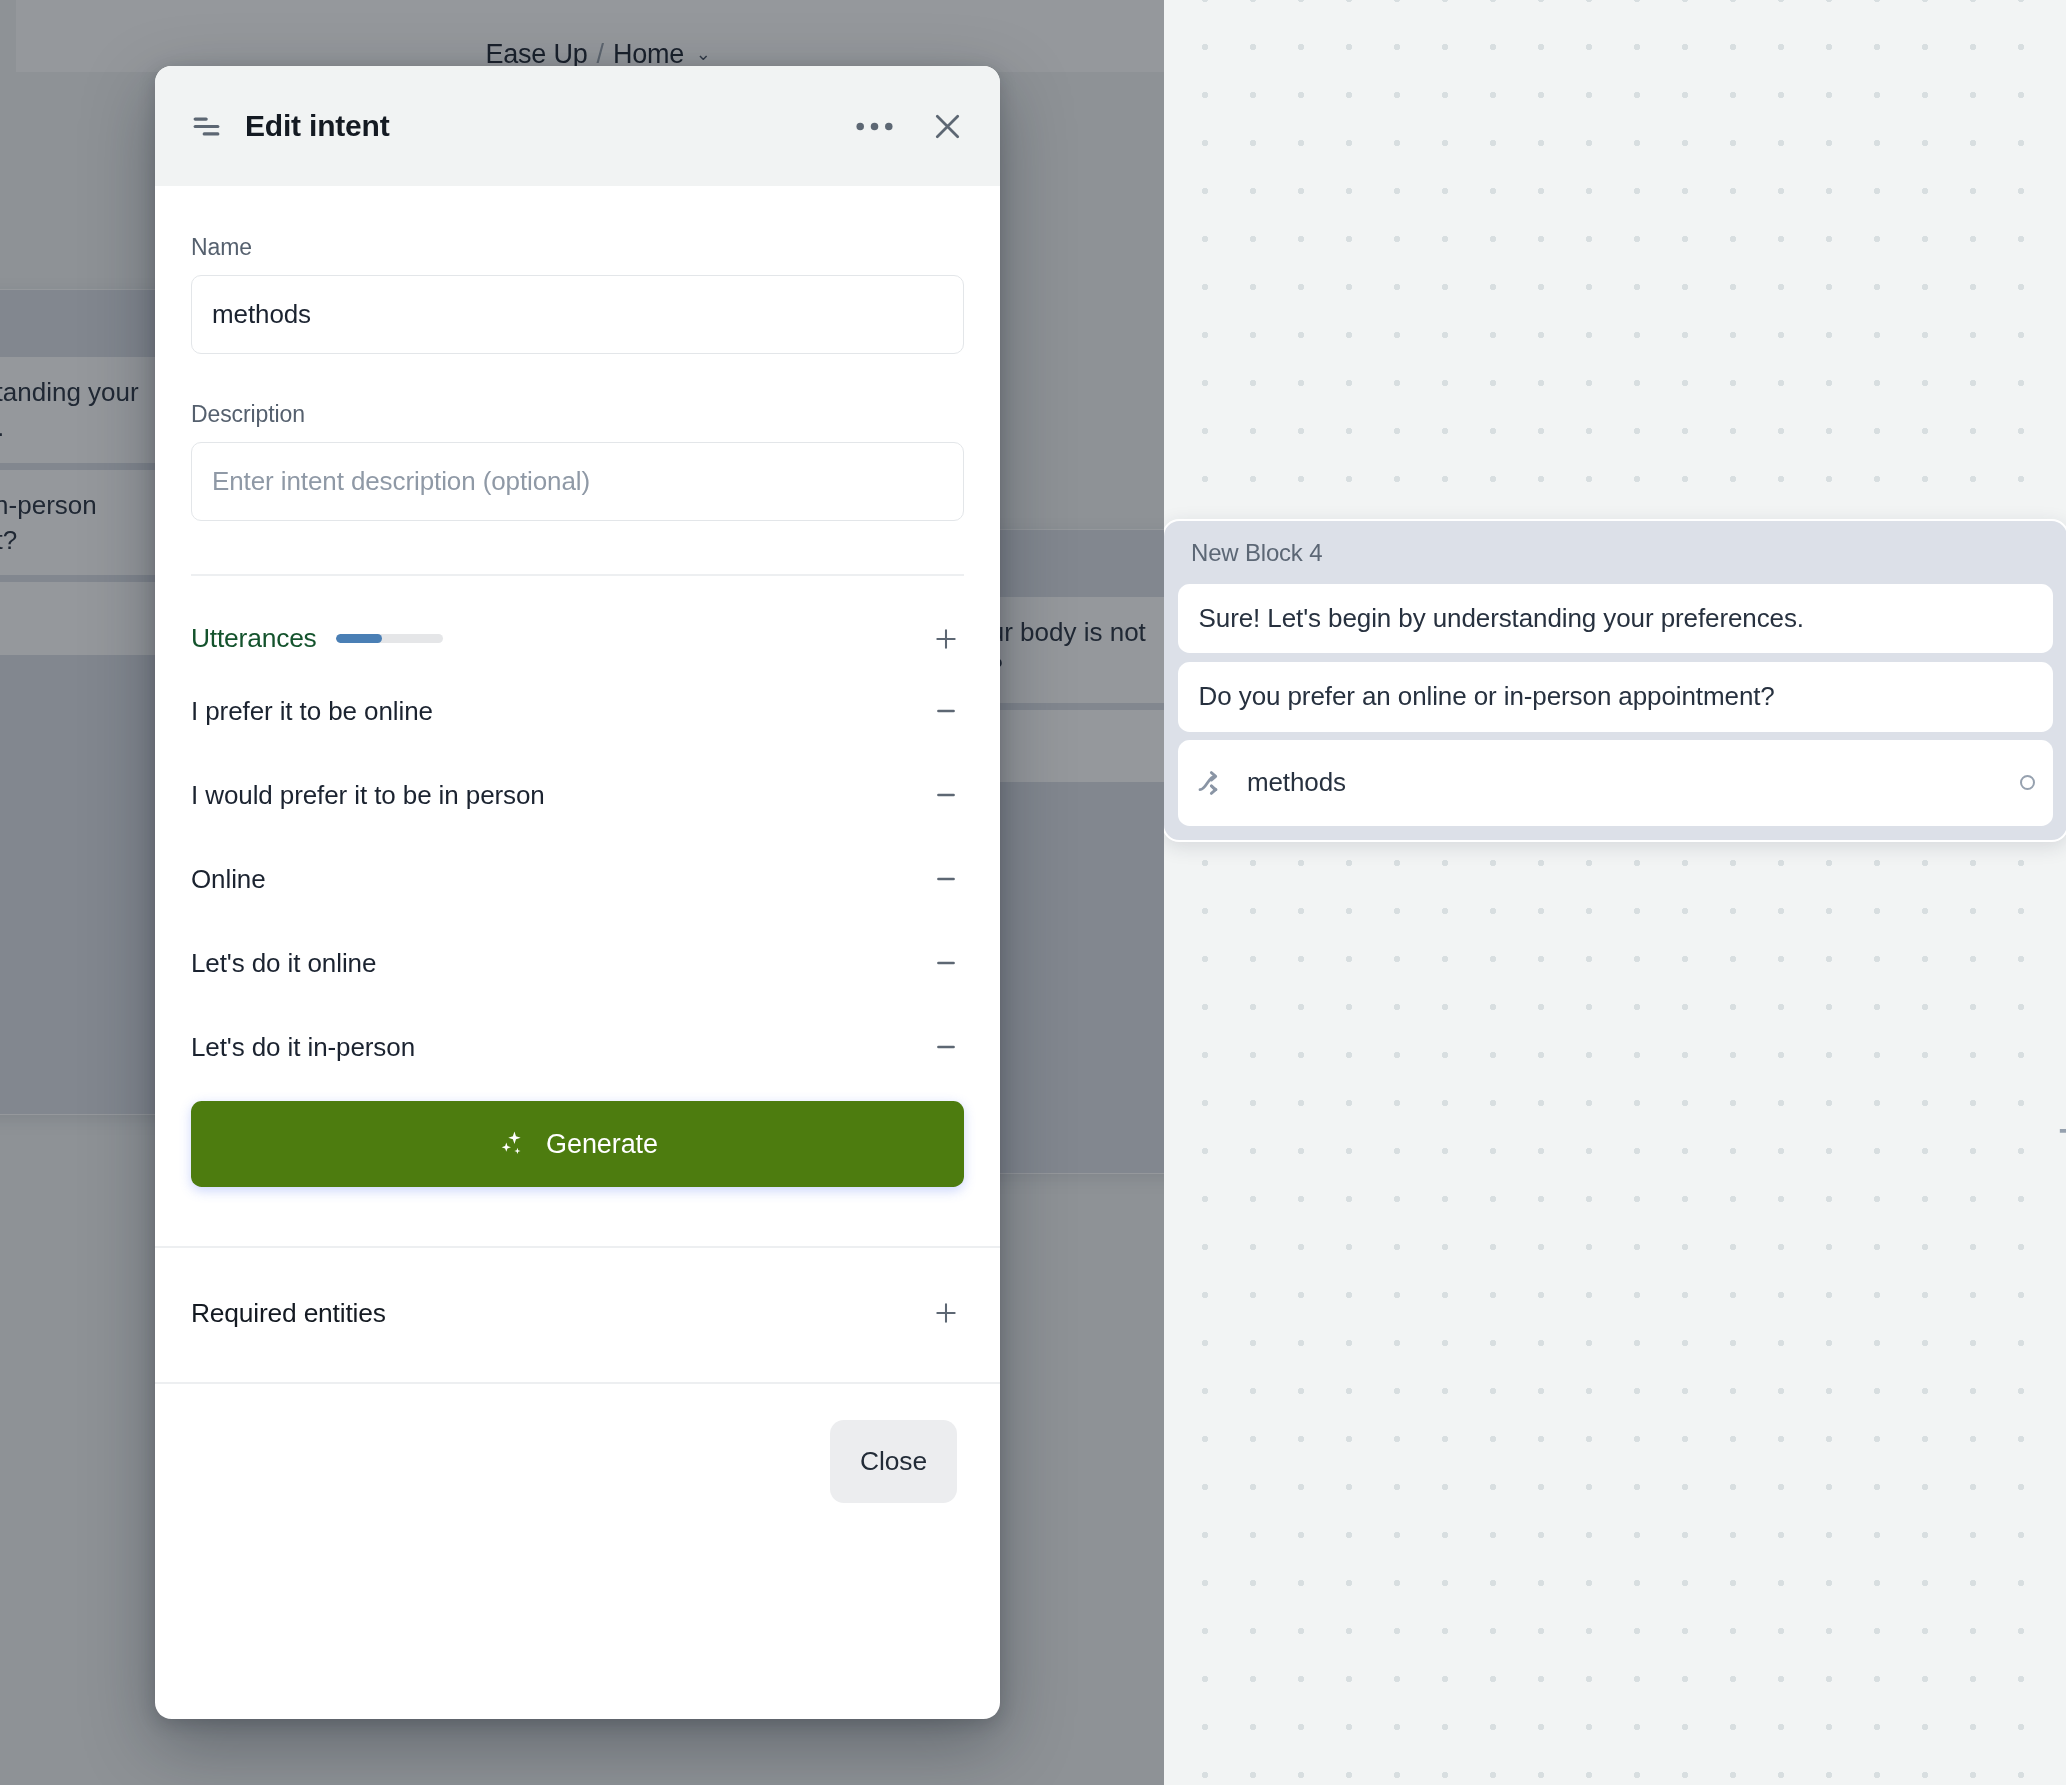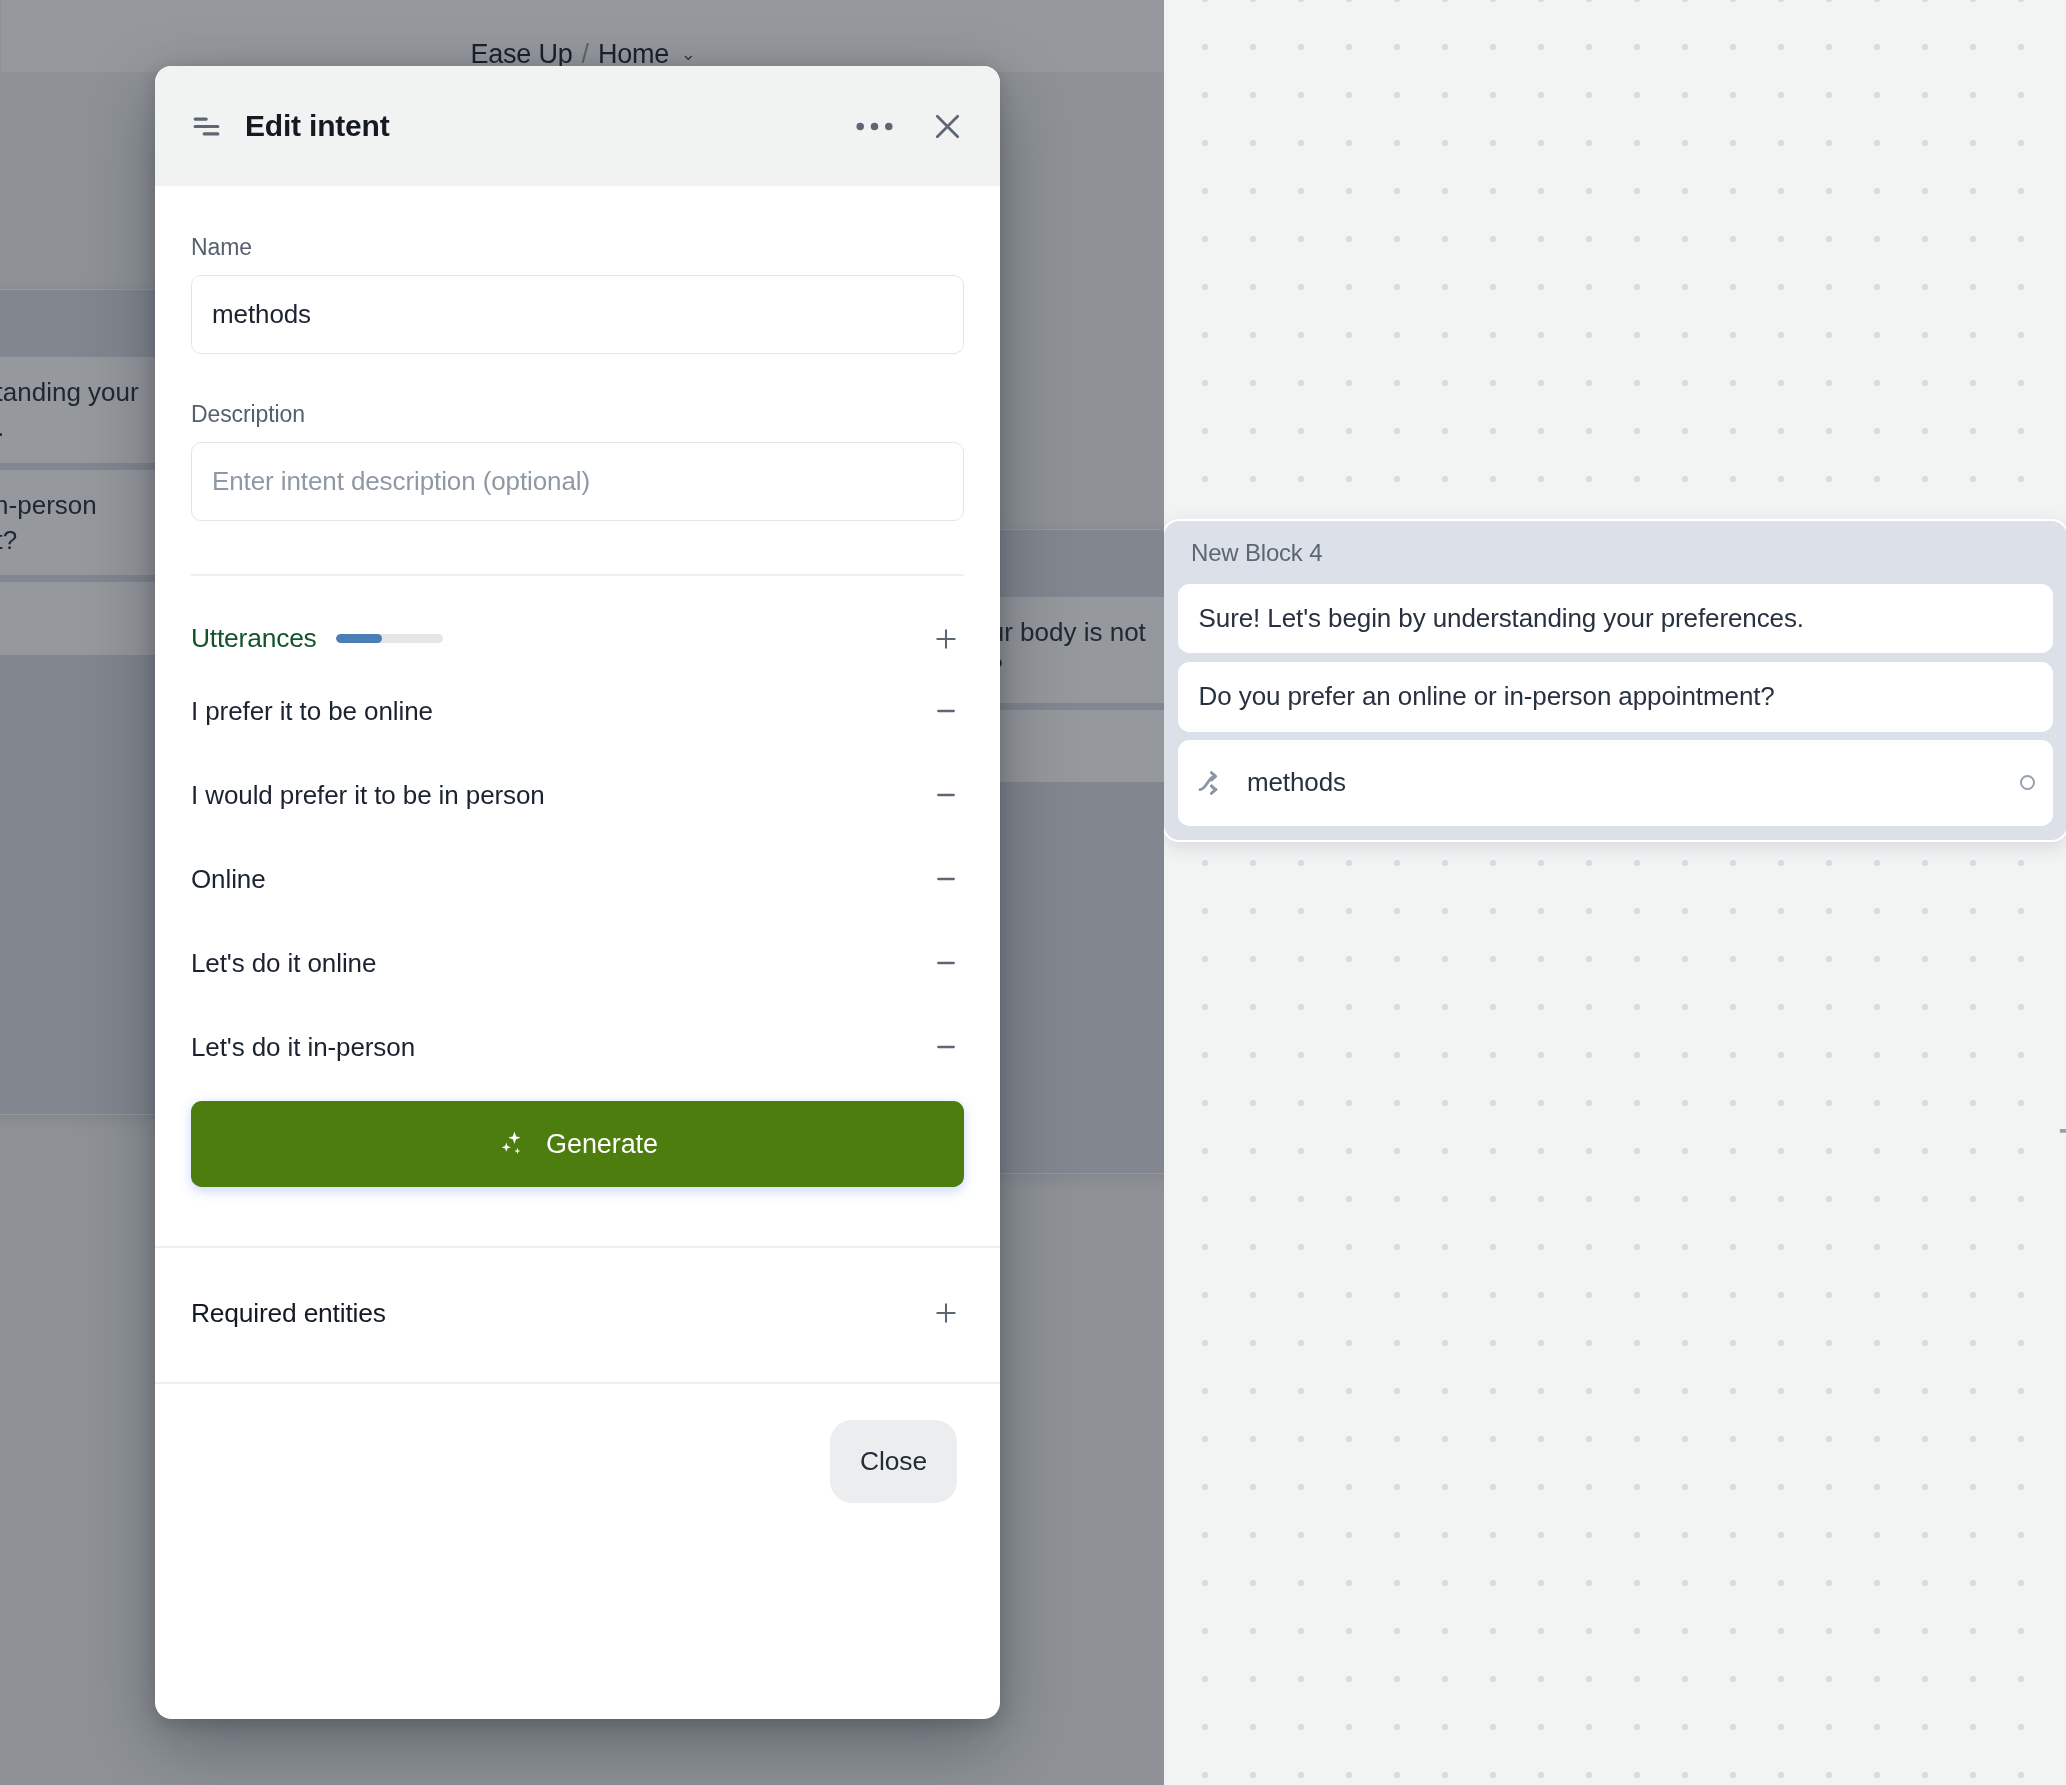--- a/index.html
+++ b/index.html
@@ -10,21 +10,21 @@
     background: #F2F4F4;
   }
 
   
   #app-backdrop {
     position: absolute; left: 0; top: 0; width: 1164px; height: 1785px;
     background: #F2F4F4;
     overflow: hidden;
   }
   #app-topbar {
-    position: absolute; left: 1px; top: 0; width: 1164px; height: 72px;
+    position: absolute; left: 16px; top: 0; width: 1164px; height: 72px;
     background: #FFFFFF;
     display: flex; align-items: flex-end; justify-content: center;
   }
   #breadcrumb {
     display: flex; align-items: center; gap: 9px;
     font-size: 27px; color: #1F2733; letter-spacing: -0.2px;
     padding-bottom: 2.5px;
   }
   #breadcrumb .crumb-sep { color: #9AA3AE; }
   #breadcrumb .chev { font-size: 18px; color: #4A5463; margin-left: 2.5px; }
@@ -203,21 +203,21 @@
   }
 
   #divider-3 { height: 1.7px; background: #EDEFF1; margin: 51px 0 0 0; }
 
   #modal-footer {
     padding: 36px 43px 0 36px;
     display: flex; justify-content: flex-end;
   }
   #close-btn {
     height: 83px; min-width: 103px; padding: 12px 30px;
-    background: #ECEDEF; border-radius: 22px; border: none;
+    background: #ECEDEF; border-radius: 14px; border: none;
     display: flex; align-items: center; justify-content: center;
     font-family: "Liberation Sans", sans-serif;
     font-size: 26.4px; color: #232C38; letter-spacing: -0.1px;
     cursor: pointer;
   }
 </style>
 </head>
 <body>
 
 <div id="app-backdrop">

